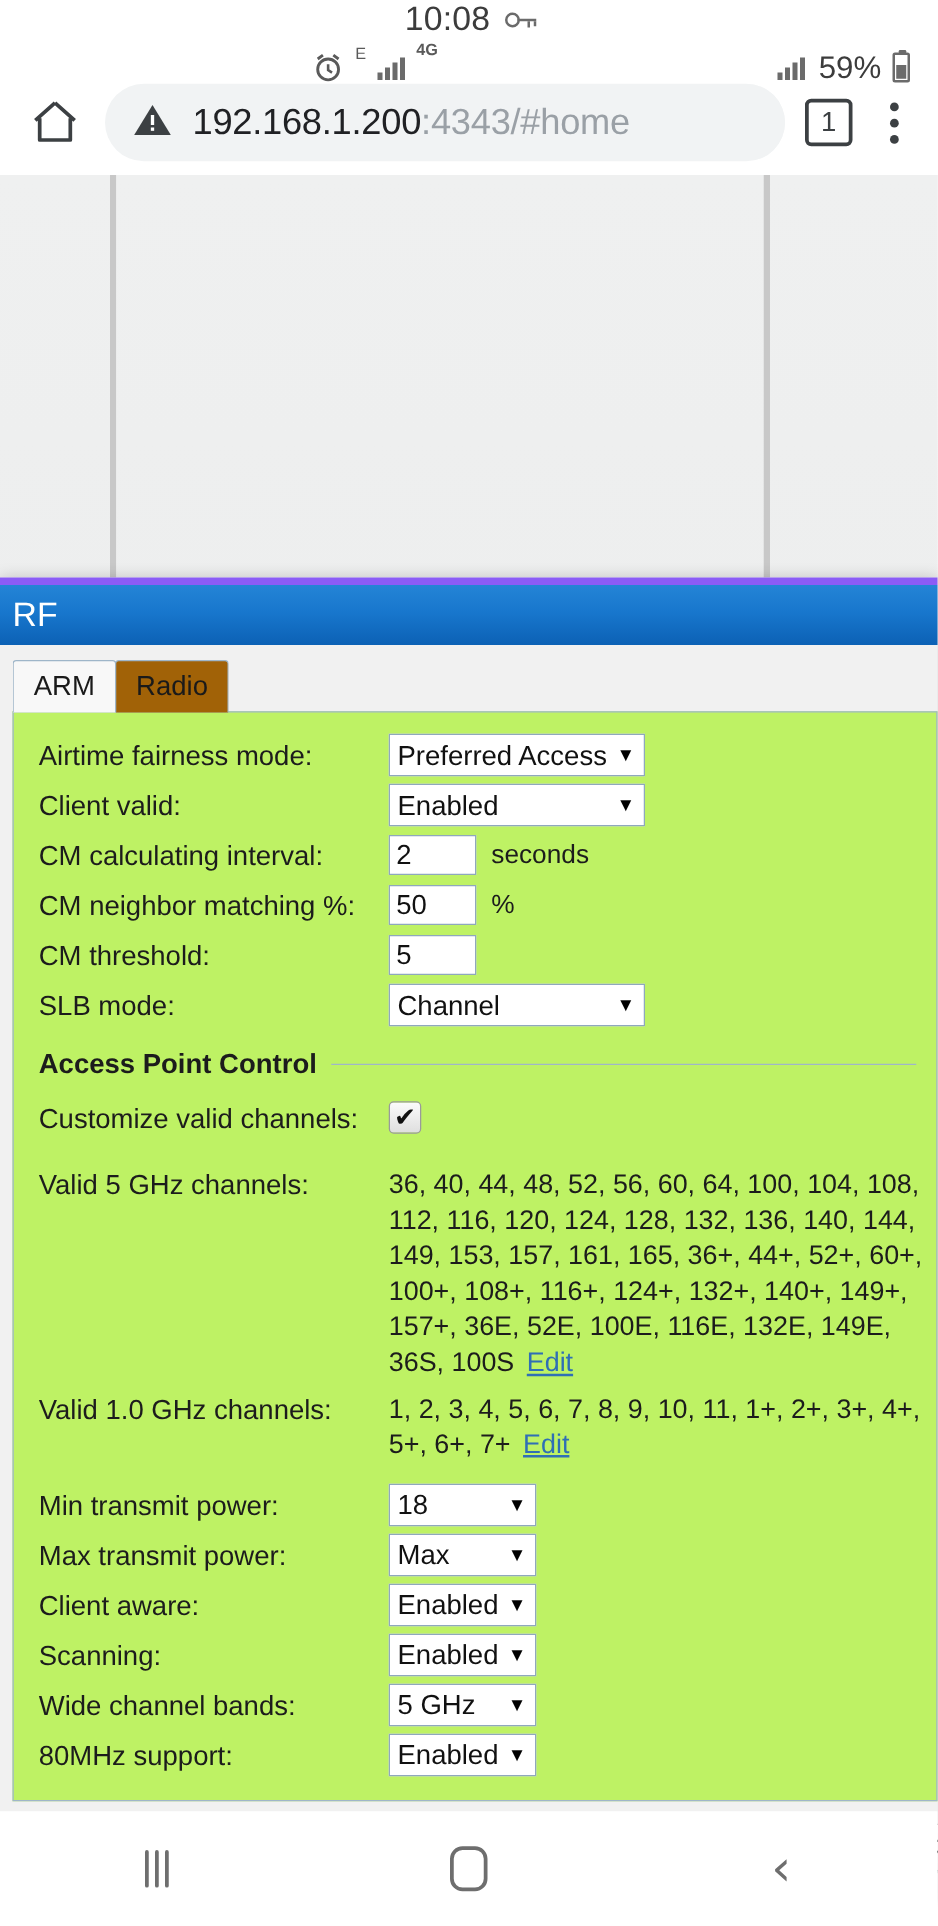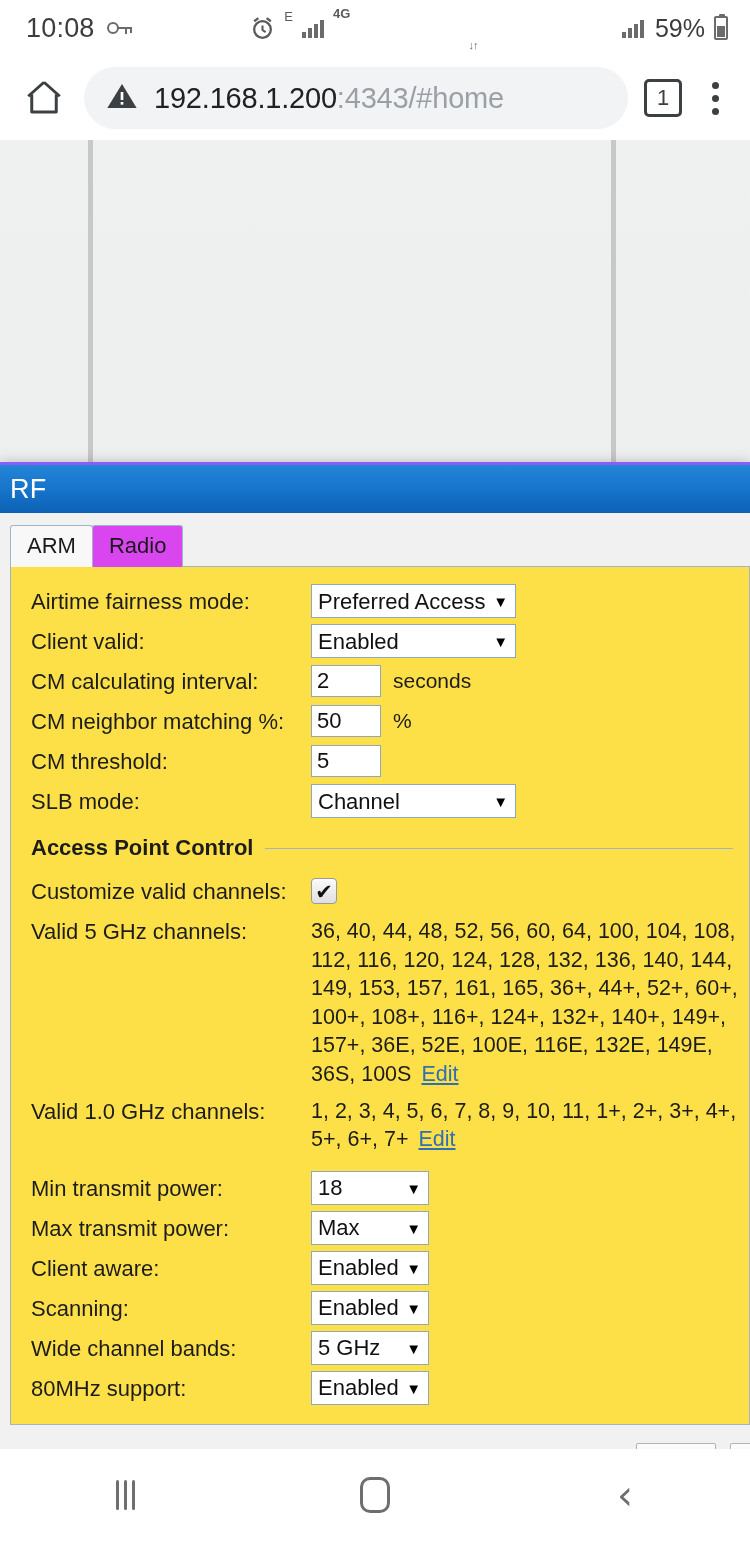--- a/index.html
+++ b/index.html
@@ -10,20 +10,21 @@
     overflow: hidden;
   }
 
   
   .statusbar {
     height: 56px; width: 750px;
     background: #ffffff;
     display: flex; align-items: center;
     padding: 0 22px 0 26px;
     color: #4a4a4a;
+    flex-direction: column;
   }
   .sb-left { display: flex; align-items: center; gap: 12px; }
   .sb-time { font-size: 27px; color: #3c3c3c; letter-spacing: .2px; }
   .sb-right { margin-left: auto; display: flex; align-items: center; gap: 9px; }
   .sb-icon { display: inline-flex; align-items: flex-end; }
   .sb-text-small { font-size: 13px; color: #5a5a5a; align-self: flex-start; margin-top: 4px;}
   .sb-pct { font-size: 25px; color: #3c3c3c; margin-left: 2px; }
   .bars { display: inline-flex; align-items: flex-end; gap: 2px; height: 20px; }
   .bars i { display: block; width: 4px; background: #6b6b6b; }
   .bars i:nth-child(1){height:6px}
@@ -80,42 +81,42 @@
     position: absolute; top: 0; bottom: 0;
     background: linear-gradient(to bottom, #eff0f0, #e9eaea);
   }
   .bg-divider { position:absolute; top:0; bottom:0; width:5px; background:#c8c8c8; }
 
   
   .dialog {
     position: absolute; left: 0; top: 462px; width: 750px;
     background: #f1f1f1;
     box-shadow: 0 0 12px rgba(0,0,0,.22);
-    border-top: 3px solid #8b5cf6;
+    border-top: 6px solid #8b5cf6;
   }
   .dlg-title {
     height: 48px;
     background: linear-gradient(to bottom, #2484d6 0%, #1877cd 45%, #0c61b5 100%);
     color: #ffffff; font-size: 27px; display: flex; align-items: center;
     padding-left: 10px; letter-spacing: .2px;
   }
   .dlg-body { padding: 12px 0 0 0; background: #f1f1f1; }
 
   
   .tabs { display: flex; padding-left: 10px; position: relative; z-index: 2; }
   .tab {
     font-size: 22px; padding: 7px 16px 8px 16px;
     border: 1px solid #9fb6c9; border-bottom: none;
     border-radius: 3px 3px 0 0; color: #1a1a1a;
-    background: #d946ef; margin-right: -1px;
+    background: #a16207; margin-right: -1px;
   }
   .tab.active { background: #f8f8f8; position: relative; z-index: 3; }
 
   .panel {
-    border: 1px solid #9fb6c9; background: #fde047;
+    border: 1px solid #9fb6c9; background: #bef264;
     margin: 0 0 0 10px; margin-top: -1px;
     padding: 14px 0 16px 0;
     position: relative;
   }
 
   .row { display: flex; align-items: center; padding: 0 0 0 20px; min-height: 40px; }
   .row.top { align-items: flex-start; }
   .lbl { font-size: 22px; color: #1c1c1c; width: 280px; flex: none; padding-top: 2px; }
   .ctrl { display: flex; align-items: center; gap: 12px; }
 
@@ -343,21 +344,21 @@
 
       <div class="row">
         <div class="lbl">Customize valid channels:</div>
         <div class="ctrl">
           <span class="checkbox">
             <span>✔</span>
           </span>
         </div>
       </div>
 
-      <div class="row top" style="margin-top:6px">
+      <div class="row top" style="margin-top:19px">
         <div class="lbl">Valid 5 GHz channels:</div>
         <div class="chanlist">
           <span>36, 40, 44, 48, 52, 56, 60, 64, 100, 104, 108, 112, 116, 120, 124, 128, 132, 136, 140, 144, 149, 153, 157, 161, 165, 36+, 44+, 52+, 60+, 100+, 108+, 116+, 124+, 132+, 140+, 149+, 157+, 36E, 52E, 100E, 116E, 132E, 149E, 36S, 100S</span><a class="link edit-link">Edit</a>
         </div>
       </div>
 
       <div class="row top" style="margin-top:8px">
         <div class="lbl">Valid 1.0 GHz channels:</div>
         <div class="chanlist">
           <span>1, 2, 3, 4, 5, 6, 7, 8, 9, 10, 11, 1+, 2+, 3+, 4+, 5+, 6+, 7+</span><a class="link edit-link">Edit</a>

